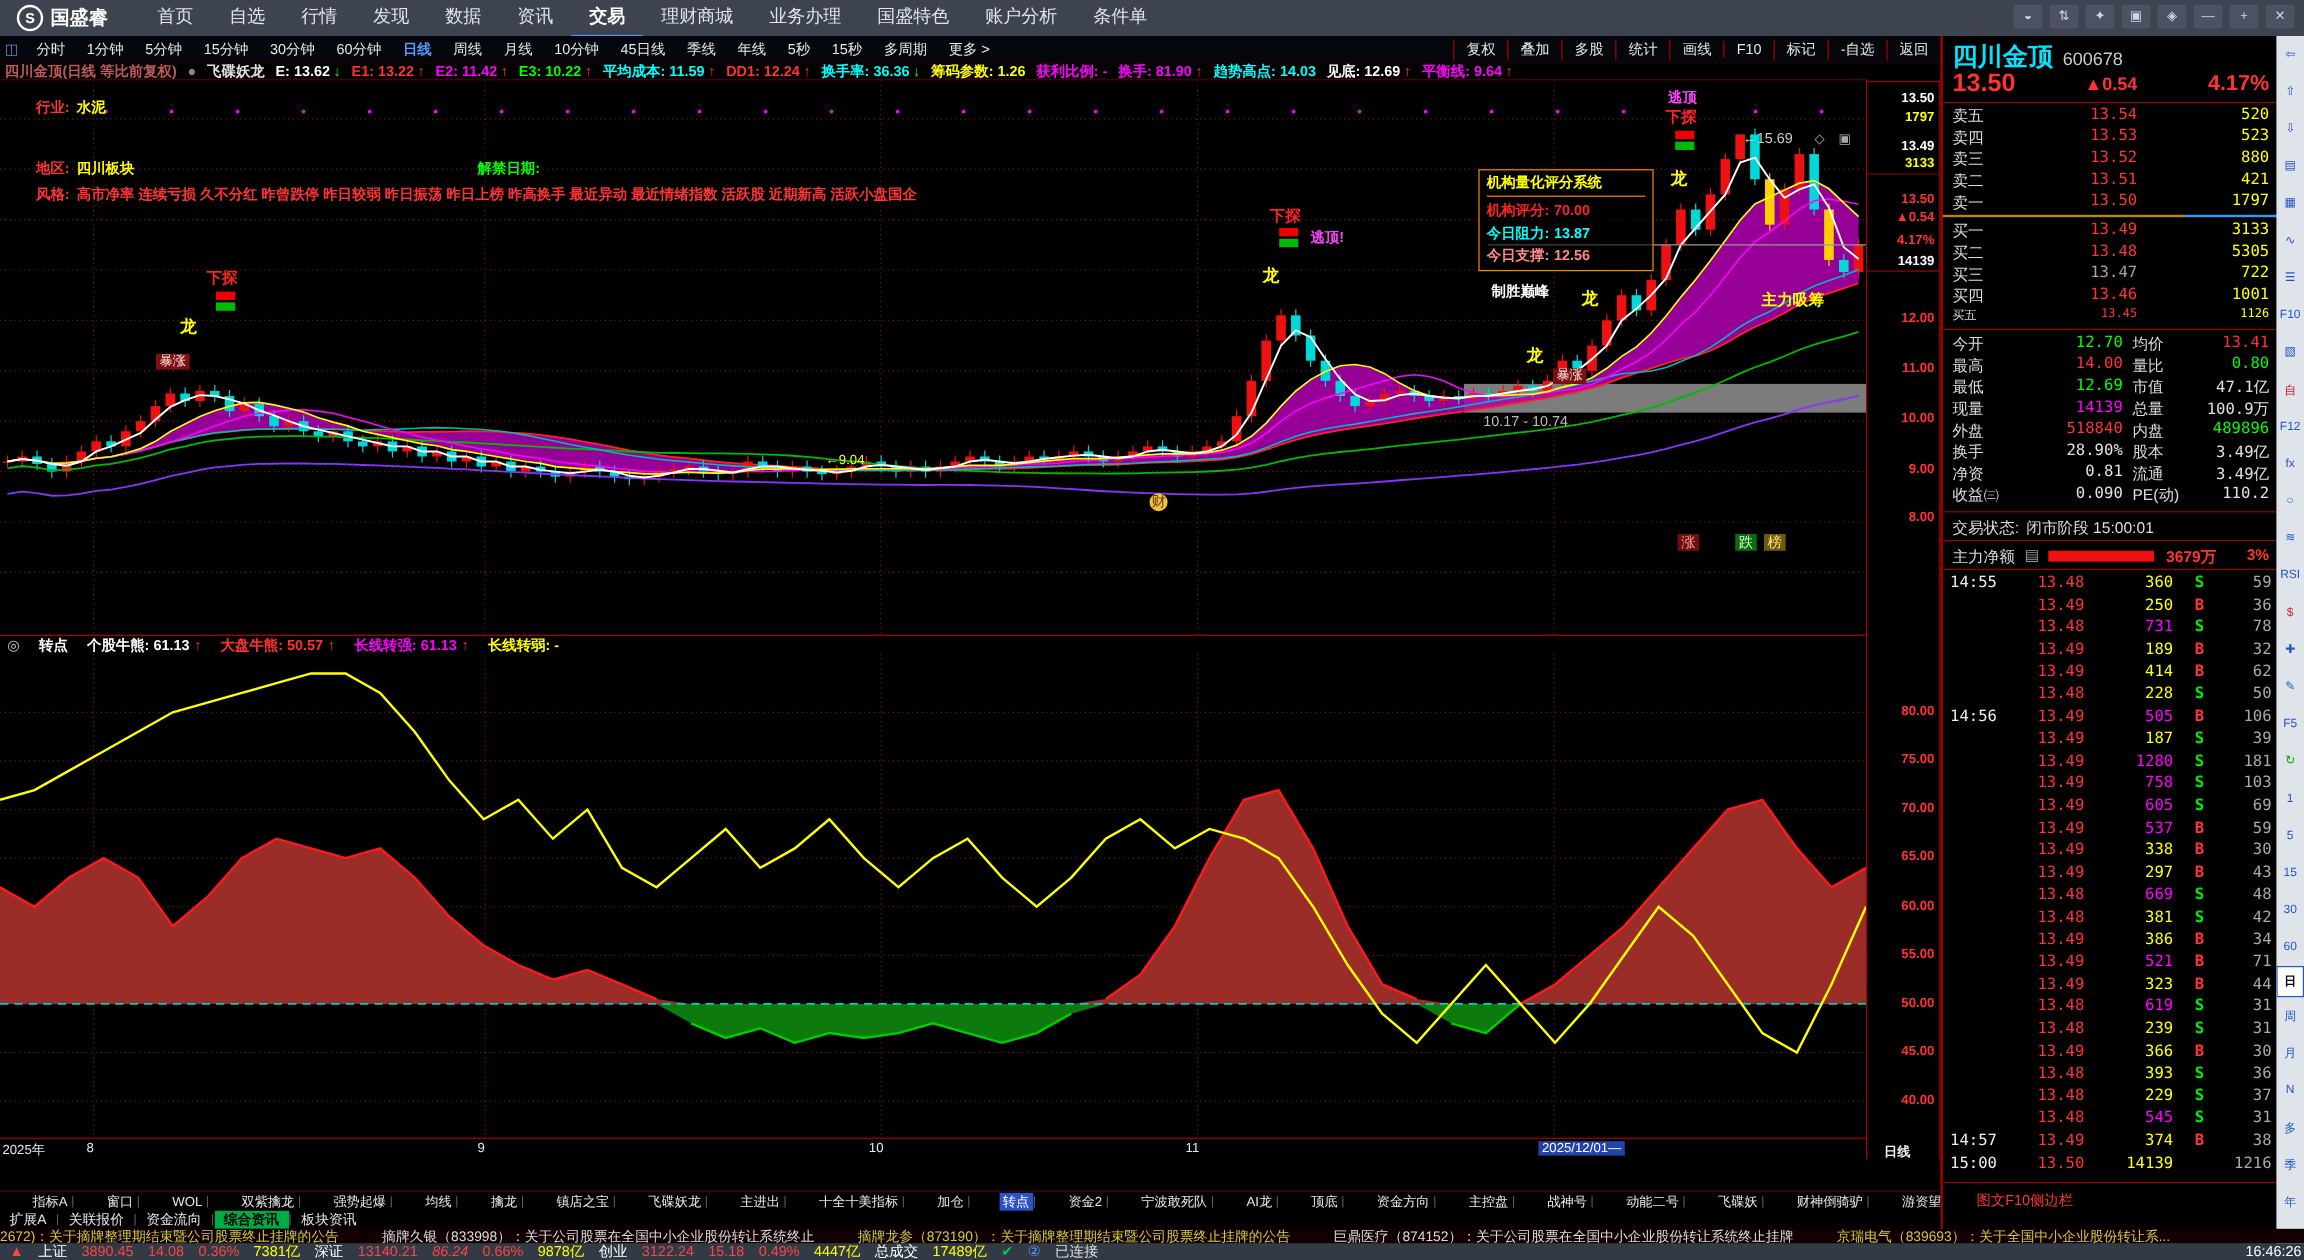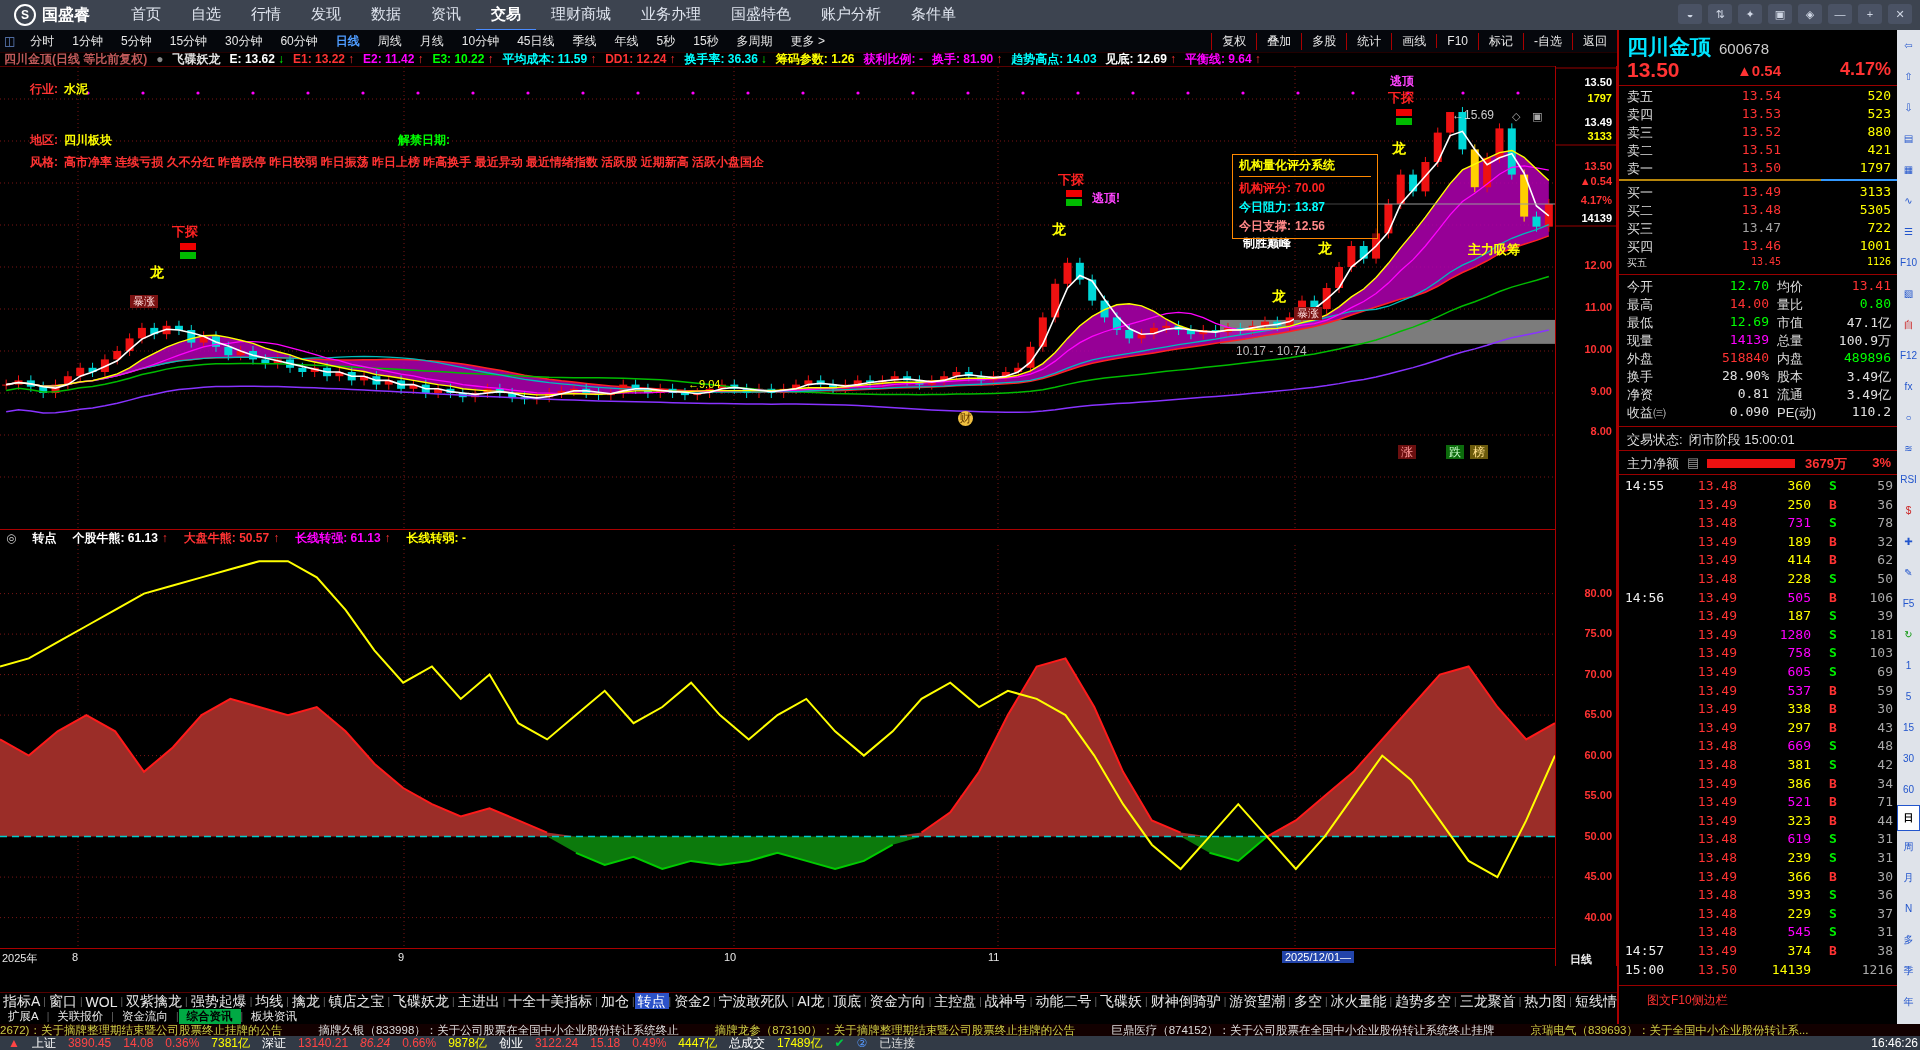--- a/index.html
+++ b/index.html
@@ -60,21 +60,21 @@
   .mono{font-family:"DejaVu Sans Mono","Liberation Mono",monospace;}
   
   .sidebar{position:absolute;left:1897px;top:30px;width:23px;height:1020px;background:#dfe3ea;
            display:flex;flex-direction:column;align-items:center;}
   .sbi{width:21px;height:31px;color:#2255cc;font-size:10px;display:flex;align-items:center;
        justify-content:center;}
   .sbi.active{background:#fff;border:1px solid #2255cc;color:#000;font-weight:bold;height:24px;}
   
   .tabs1{position:absolute;left:0;top:992px;width:1617px;height:17px;background:#000;display:flex;
          align-items:center;border-top:1px solid #550000;white-space:nowrap;overflow:hidden;}
-  .tab1{color:#e8e8e8;font-size:14px;padding:0 3px;}
+  .tab1{color:#e8e8e8;font-size:11px;padding:0 3px;margin-left:24px;}
   .tab1.active{background:#2c52c8;color:#fff;}
   .tsep{color:#666;font-size:10px;}
   .tabs2{position:absolute;left:0;top:1009px;width:1617px;height:15px;background:#000;display:flex;
          align-items:center;white-space:nowrap;}
   .tab2{color:#e8e8e8;font-size:11.5px;padding:0 8px;}
   .tab2.active{background:#00aa44;color:#000;font-weight:bold;}
   .news{position:absolute;left:0;top:1024px;width:1920px;height:12px;background:#120000;
         display:flex;gap:36px;align-items:center;white-space:nowrap;overflow:hidden;font-size:11.5px;}
   .statusbar{position:absolute;left:0;top:1036px;width:1920px;height:14px;background:#323a46;
              display:flex;gap:12px;align-items:center;padding-left:8px;font-size:12px;
@@ -512,21 +512,21 @@
       <div class="anno" style="left: 1468px; top: 176px; color: rgb(255, 255, 0); font-size: 13px; font-weight: bold;">主力吸筹</div>
       <div class="anno" style="left: 1243px; top: 170px; color: rgb(255, 255, 255); font-size: 12px; font-weight: bold;">制胜巅峰</div>
       <div class="anno" style="left: 1236px; top: 278px; color: rgb(187, 187, 187); font-size: 12px;">10.17 - 10.74</div>
       <div class="anno" style="left: 688px; top: 312px; color: rgb(255, 255, 0); font-size: 11px;">←9.04</div>
       <div class="anno" style="left: 958px; top: 344px; color: rgb(102, 60, 0); font-size: 12px; background: rgb(240, 192, 64); padding: 0px; border-radius: 50%; width: 15px; height: 15px; text-align: center; line-height: 15px;">财</div>
       <div class="anno" style="left: 1398px; top: 378px; color: rgb(255, 153, 153); font-size: 12px; background: rgb(107, 15, 15); padding: 1px 3px;">涨</div>
       <div class="anno" style="left: 1446px; top: 378px; color: rgb(204, 255, 204); font-size: 12px; background: rgb(12, 107, 12); padding: 1px 3px;">跌</div>
       <div class="anno" style="left: 1470px; top: 378px; color: rgb(255, 224, 138); font-size: 12px; background: rgb(107, 90, 12); padding: 1px 3px;">榜</div>
       <div class="anno" style="left: 1512px; top: 44px; color: rgb(170, 170, 170); font-size: 11px;">◇</div>
       <div class="anno" style="left: 1532px; top: 44px; color: rgb(170, 170, 170); font-size: 11px;">▣</div>
-      <div class="scorebox" style="left: 1232px; top: 87px; width: 132px;">
+      <div class="scorebox" style="left: 1232px; top: 74px; width: 132px;">
         <div class="sbt">机构量化评分系统</div>
         <div class="sbr" style="color: rgb(255, 34, 34);"><span style="margin-right: 4px;">机构评分:</span><span>70.00</span></div>
         <div class="sbr" style="color: rgb(0, 255, 255);"><span style="margin-right: 4px;">今日阻力:</span><span>13.87</span></div>
         <div class="sbr" style="color: rgb(255, 136, 136);"><span style="margin-right: 4px;">今日支撑:</span><span>12.56</span></div>
       </div>
     </div>
 
   <div class="divider" id="divider">
       <span style="color: rgb(204, 204, 204);">◎</span>
       <span style="color: rgb(255, 255, 255);">转点</span>

